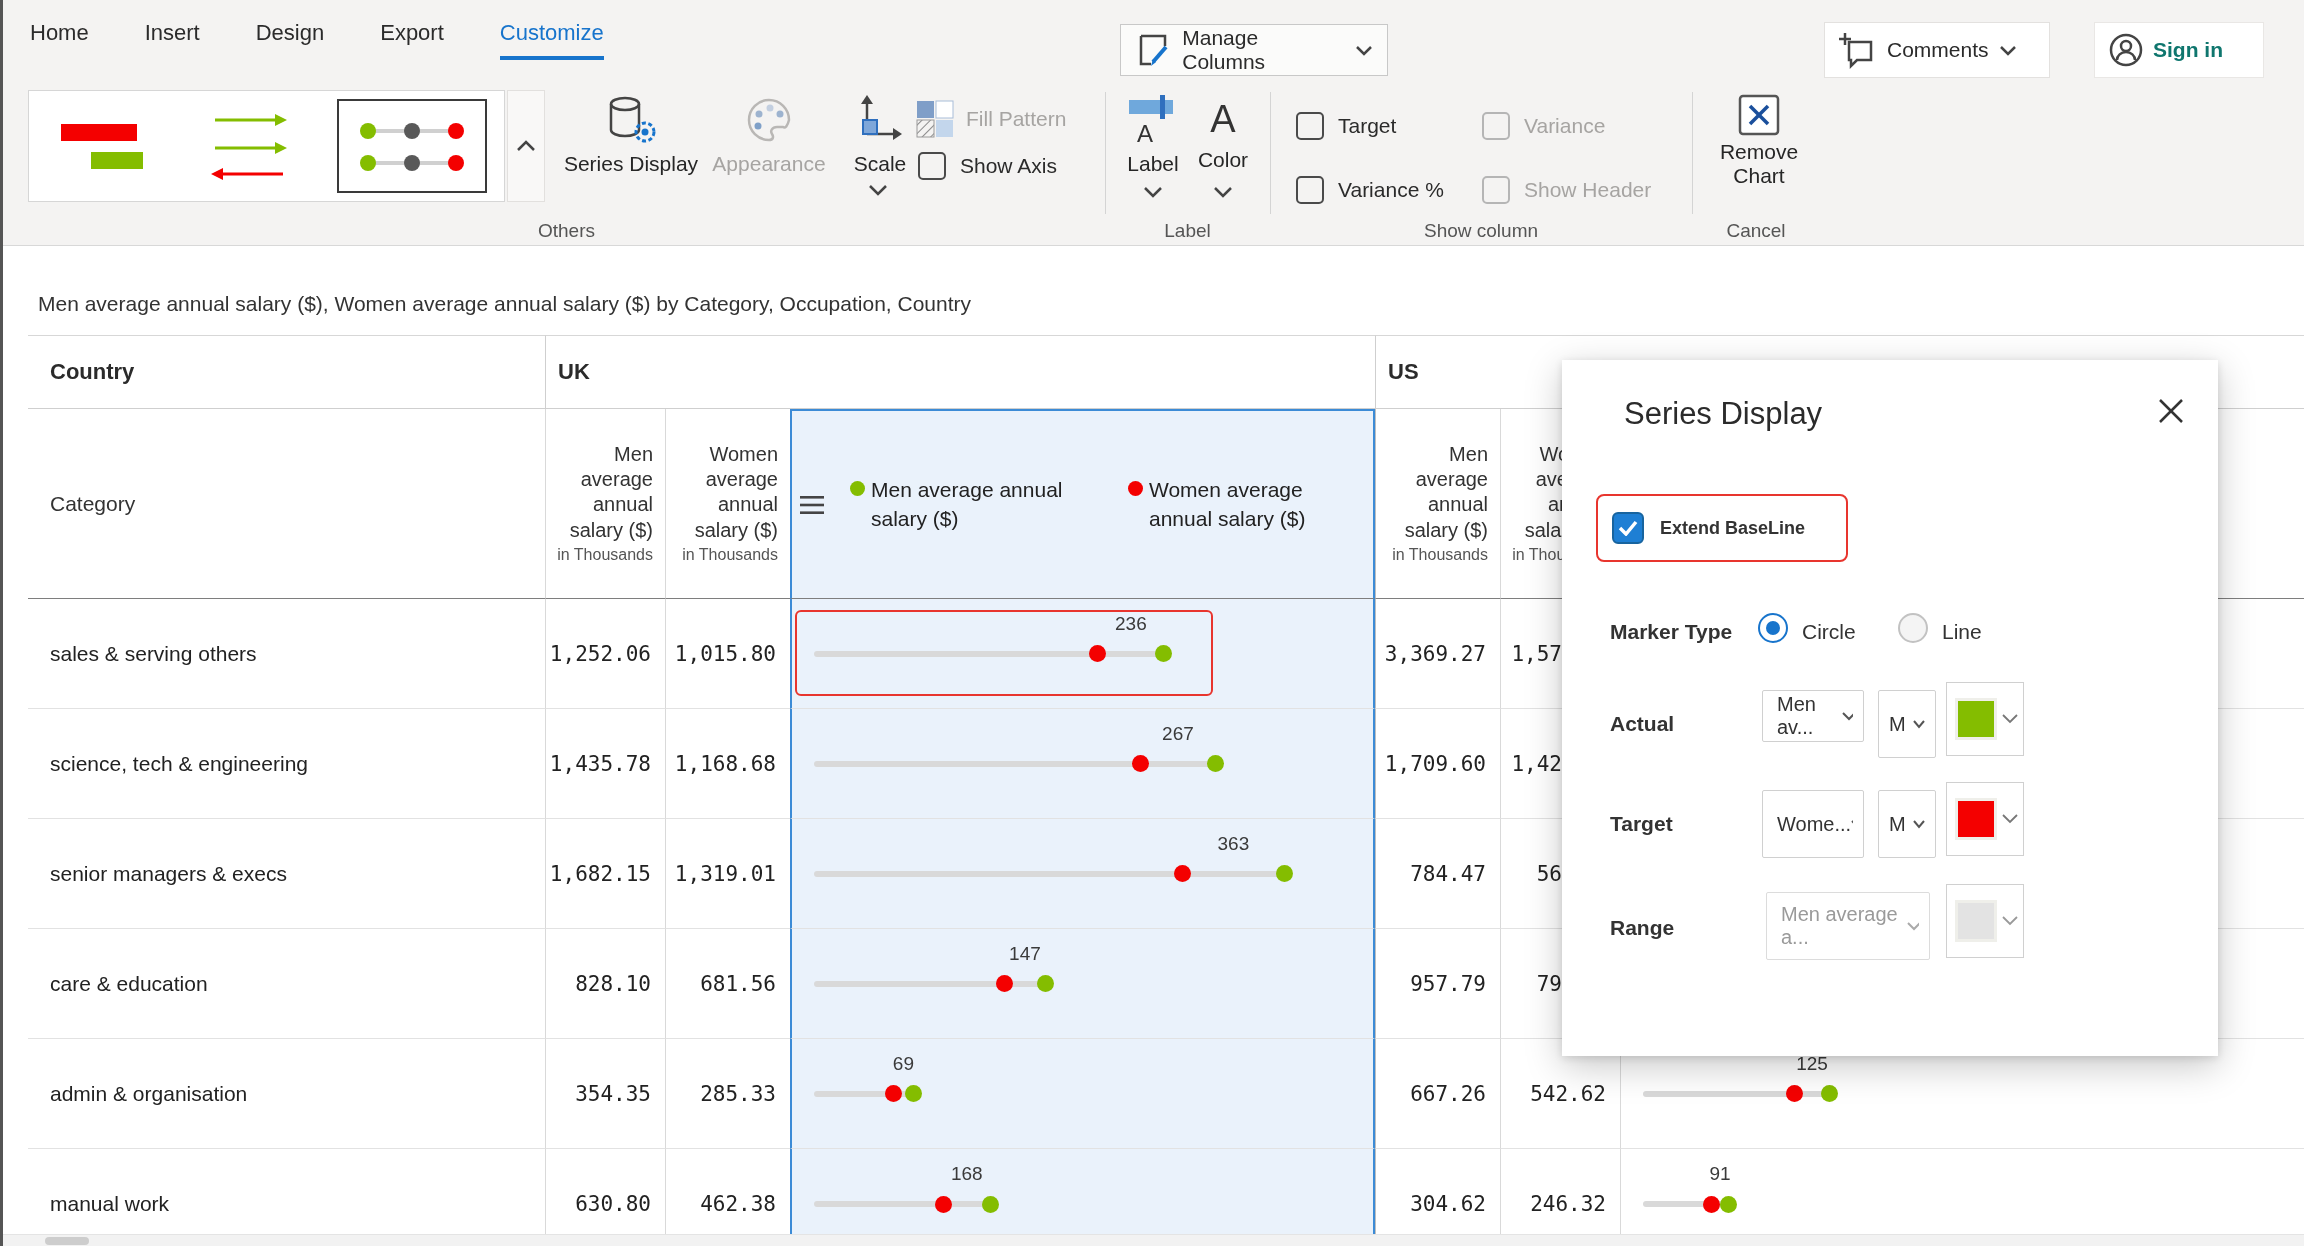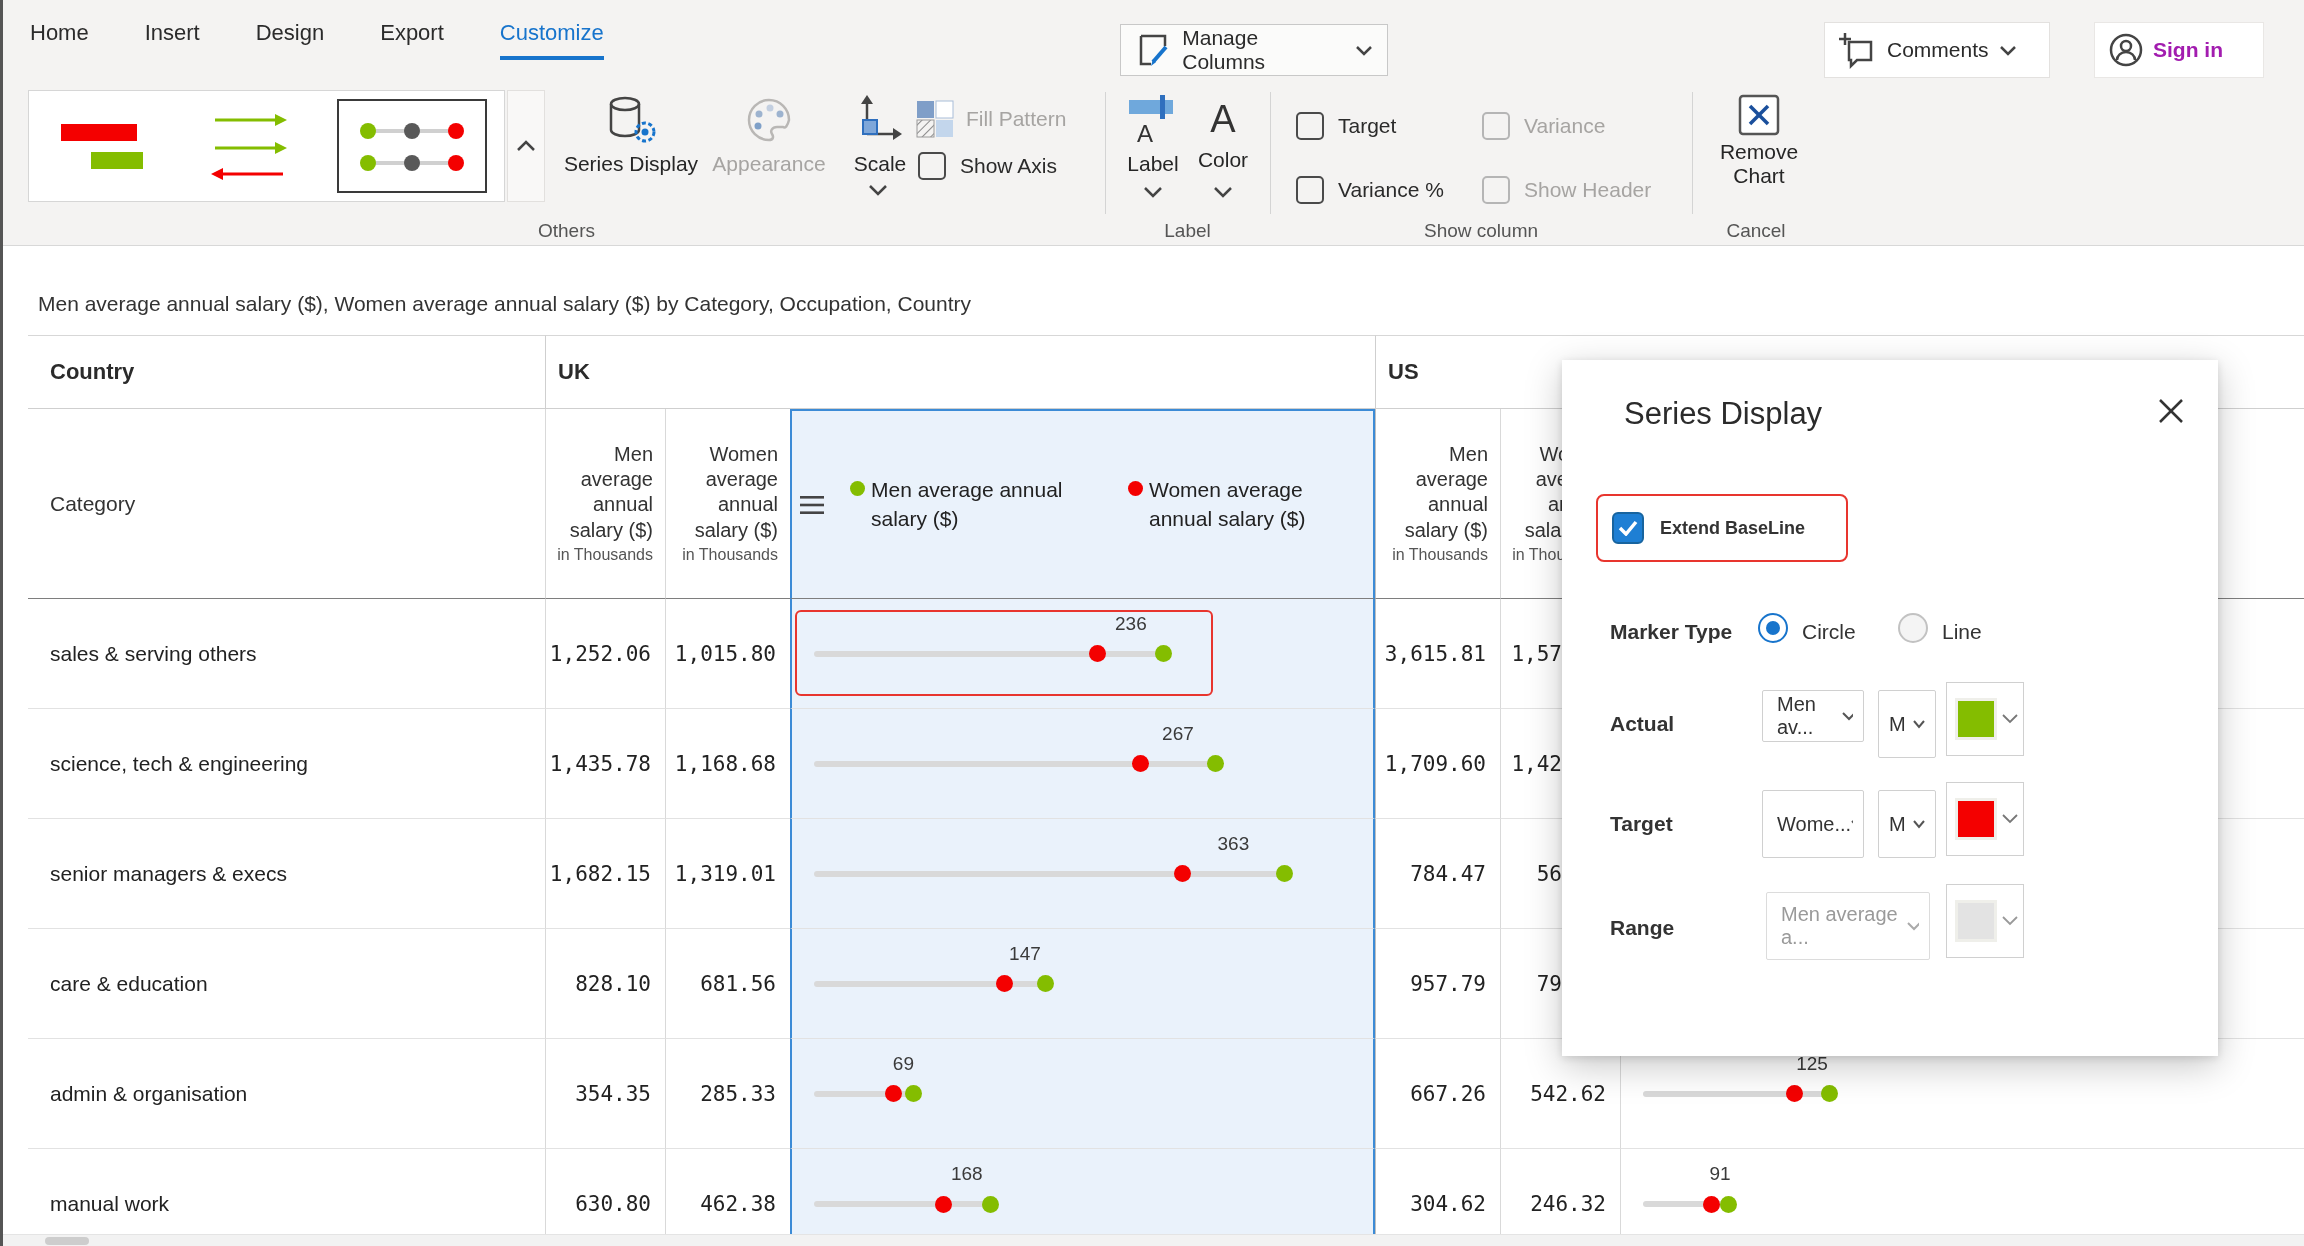--- a/index.html
+++ b/index.html
@@ -28,21 +28,21 @@
      display:flex; align-items:center; justify-content:center; cursor:pointer; }
 
   .icon-btn { position:absolute; text-align:center; cursor:pointer; }
 
   #manage-columns { left:1120px; top:24px; width:268px; height:52px; background:#fbfbfa; border:1px solid #c8c8c8;
      display:flex; align-items:center; gap:12px; padding:0 14px; font-size:21px; cursor:pointer; }
   #comments-btn { left:1824px; top:22px; width:226px; height:56px; background:#fff; border:1px solid #e3e1df;
      display:flex; align-items:center; gap:10px; padding:0 12px; font-size:21px; cursor:pointer; }
   #signin-btn { left:2094px; top:22px; width:170px; height:56px; background:#fff; border:1px solid #e9e7e5;
      display:flex; align-items:center; gap:8px; padding:0 12px; font-size:21px; cursor:pointer; }
-  #signin-btn span { color:#a21caf; font-weight:700;text-align:center; }
+  #signin-btn span { color:#0f766e; font-weight:700;text-align:center; }
 
   .cbx { width:28px; height:28px; border:2px solid #4a4a4a; border-radius:5px; background:transparent; flex:0 0 auto; }
   .cbx.dis { border-color:#b5b5b5; }
   .cbx-row { position:absolute; display:flex; align-items:center; gap:14px; font-size:21px; cursor:pointer; }
 
   
   #page-title { left:38px; top:292px; font-size:21px; color:#333; }
 
   
   #tbl { left:28px; top:335px; width:2276px; }
@@ -375,21 +375,21 @@
         <div class="cell c-ukw v-line">
           <div class="num">1,015.80</div>
         </div>
         <div class="cell c-ukc sel-col">
           <div class="lp-track" style="left: 22px; width: 353.935px;"></div>
           <div class="lp-dot" style="background: rgb(244, 0, 0); left: 297.403px;"></div>
           <div class="lp-dot" style="background: rgb(132, 189, 0); left: 363.435px;"></div>
           <div class="lp-lbl" style="left: 298.919px; top: 14px;">236</div>
         </div>
         <div class="cell c-usm sec-line">
-          <div class="num">3,615.81</div>
+          <div class="num">3,369.27</div>
         </div>
         <div class="cell c-usw v-line">
           <div class="num frag">1,57</div>
         </div>
         <div class="cell c-usc v-line"></div>
       </div>
       <div class="trow data-row">
         <div class="cell c-cat">
           <div class="cat-txt">science, tech &amp; engineering</div>
         </div>

